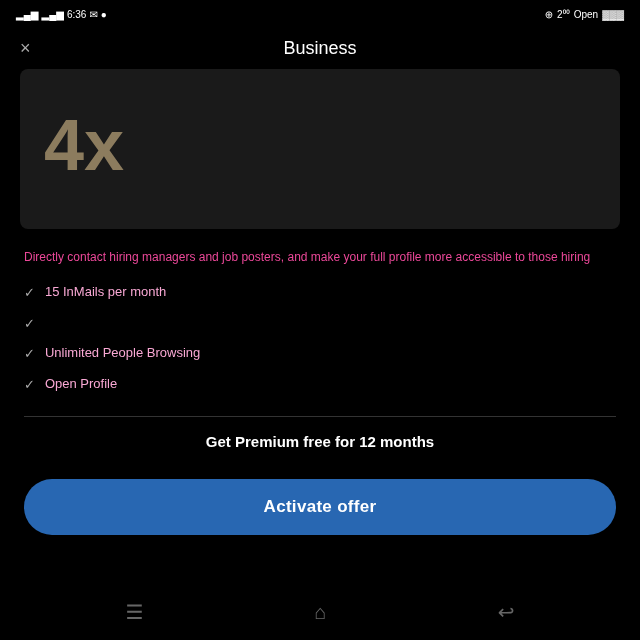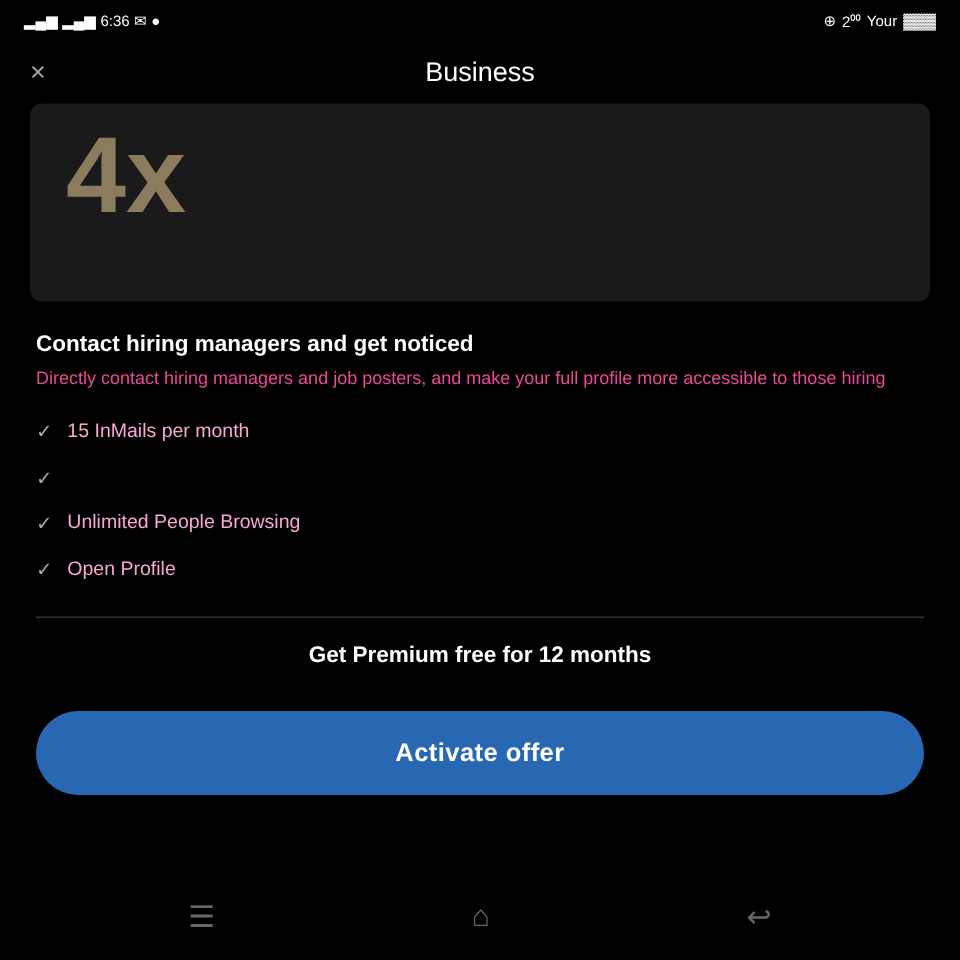--- a/index.html
+++ b/index.html
@@ -56,21 +56,21 @@
       font-weight: 500;
       color: #fff;
       position: absolute;
       left: 50%;
       transform: translateX(-50%);
     }
 
     
     .hero {
       background: #1a1a1a;
-      padding: 12px 24px 32px;
+      padding: 40px 24px 32px;
       margin: 0 20px;
       border-radius: 8px;
     }
     .hero-number {
       font-size: 72px;
       font-weight: 700;
       color: #8c7c5e;
       line-height: 1;
       margin-bottom: 16px;
     }
@@ -182,36 +182,35 @@
   <div class="status-left">
     <span>▂▄▆</span>
     <span>▂▄▆</span>
     <span>6:36</span>
     <span>✉</span>
     <span>●</span>
   </div>
   <div class="status-right">
     <span>⊕</span>
     <span>2⁰⁰</span>
-    <span>Your</span>
+    <span>Open</span>
     <span>▓▓▓</span>
   </div>
 </div>
 
 <div class="header">
   <span class="close-btn">×</span>
   <span class="header-title">Business</span>
 </div>
 
 <div class="hero">
   <div class="hero-number">4x</div>
 </div>
 
 <div class="features">
-  <div class="features-title">Contact hiring managers and get noticed</div>
   <div class="features-subtitle">Directly contact hiring managers and job posters, and make your full profile more accessible to those hiring</div>
 
   <div class="feature-item">
     <span class="checkmark">✓</span>
     <span class="feature-text">15 InMails per month</span>
   </div>
   <div class="feature-item">
     <span class="checkmark">✓</span>
   </div>
   <div class="feature-item">

